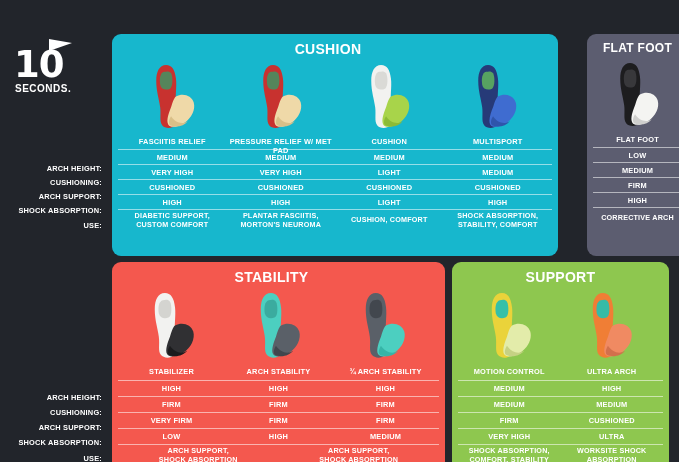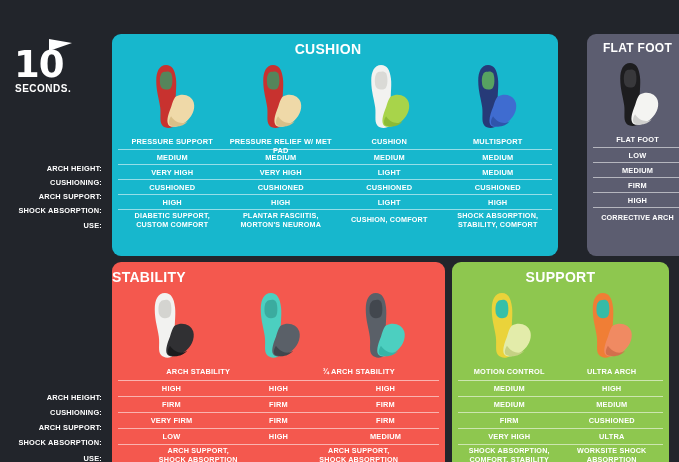--- a/index.html
+++ b/index.html
@@ -143,21 +143,21 @@
           <svg width="54" height="74" viewBox="0 0 100 150">
             <path d="M34 8 C20 8 14 22 14 40 C14 62 20 78 22 94 C24 110 20 122 26 130 C31 137 46 138 52 130 C58 122 56 108 54 92 C52 72 56 52 54 36 C52 18 46 8 34 8 Z" fill="#263a78"></path>
             <path d="M30 22 C22 24 20 36 22 48 C24 58 34 60 42 56 C48 52 48 32 44 25 C41 20 35 21 30 22 Z" fill="#5aa860" opacity="0.95"></path>
             <path d="M54 72 C68 64 86 70 90 84 C94 98 86 116 70 126 C56 135 42 136 38 128 C34 120 40 104 44 94 C47 85 49 76 54 72 Z" fill="#3f6cd0"></path>
             <path d="M44 112 C52 124 66 130 78 122 C70 132 54 136 42 130 C38 126 40 118 44 112 Z" fill="#2f55ab"></path>
           </svg>
         </div>
       </div>
       <div class="grid-wrap">
         <div class="cols">
-          <div class="col colhead" style="height: 14px;">PRESSURE SUPPORT</div>
+          <div class="col colhead" style="height: 14px;">FASCIITIS RELIEF</div>
           <div class="col colhead" style="height: 14px;">PRESSURE RELIEF W/ MET PAD</div>
           <div class="col colhead" style="height: 14px;">CUSHION</div>
           <div class="col colhead" style="height: 14px;">MULTISPORT</div>
         </div>
         <div class="rowline"></div>
         <div class="cols">
           <div class="col cell" style="height: 14px;">MEDIUM</div>
           <div class="col cell" style="height: 14px;">MEDIUM</div>
           <div class="col cell" style="height: 14px;">MEDIUM</div>
           <div class="col cell" style="height: 14px;">MEDIUM</div>
@@ -237,21 +237,21 @@
         </div>
         <div class="rowline"></div>
         <div class="cols">
           <div class="col cell use" style="height: 21px;">
             <div>CORRECTIVE ARCH</div>
           </div>
         </div>
       </div>
     </div>
   <div class="panel p-stability" id="stability">
-      <div class="panel-title" style="font-size: 14px; padding: 7px 14px 0px 0px; text-align: left;">STABILITY</div>
+      <div class="panel-title" style="font-size: 14px; padding: 7px 14px 0px 0px; text-align: center;">STABILITY</div>
       <div class="shoe-area" style="height: 80px; padding: 0px 8px;">
         <div class="shoe-cell">
           <svg width="60" height="76" viewBox="0 0 100 150">
             <path d="M34 8 C20 8 14 22 14 40 C14 62 20 78 22 94 C24 110 20 122 26 130 C31 137 46 138 52 130 C58 122 56 108 54 92 C52 72 56 52 54 36 C52 18 46 8 34 8 Z" fill="#f2f2f0"></path>
             <path d="M30 22 C22 24 20 36 22 48 C24 58 34 60 42 56 C48 52 48 32 44 25 C41 20 35 21 30 22 Z" fill="#d2d2ce" opacity="0.95"></path>
             <path d="M54 72 C68 64 86 70 90 84 C94 98 86 116 70 126 C56 135 42 136 38 128 C34 120 40 104 44 94 C47 85 49 76 54 72 Z" fill="#303033"></path>
             <path d="M44 112 C52 124 66 130 78 122 C70 132 54 136 42 130 C38 126 40 118 44 112 Z" fill="#1b1b1d"></path>
           </svg>
         </div>
         <div class="shoe-cell">
@@ -266,20 +266,21 @@
           <svg width="60" height="76" viewBox="0 0 100 150">
             <path d="M34 8 C20 8 14 22 14 40 C14 62 20 78 22 94 C24 110 20 122 26 130 C31 137 46 138 52 130 C58 122 56 108 54 92 C52 72 56 52 54 36 C52 18 46 8 34 8 Z" fill="#5a6068"></path>
             <path d="M30 22 C22 24 20 36 22 48 C24 58 34 60 42 56 C48 52 48 32 44 25 C41 20 35 21 30 22 Z" fill="#41464d" opacity="0.95"></path>
             <path d="M54 72 C68 64 86 70 90 84 C94 98 86 116 70 126 C56 135 42 136 38 128 C34 120 40 104 44 94 C47 85 49 76 54 72 Z" fill="#4ccfc0"></path>
             <path d="M44 112 C52 124 66 130 78 122 C70 132 54 136 42 130 C38 126 40 118 44 112 Z" fill="#36b5a7"></path>
           </svg>
         </div>
       </div>
       <div class="grid-wrap">
         <div class="cols">
+          <div class="col colhead" style="height: 15px;">STABILIZER</div>
           <div class="col colhead" style="height: 15px;">ARCH STABILITY</div>
           <div class="col colhead" style="height: 15px;">¾ ARCH STABILITY</div>
         </div>
         <div class="rowline"></div>
         <div class="cols">
           <div class="col cell" style="height: 15px;">HIGH</div>
           <div class="col cell" style="height: 15px;">HIGH</div>
           <div class="col cell" style="height: 15px;">HIGH</div>
         </div>
         <div class="rowline"></div>

